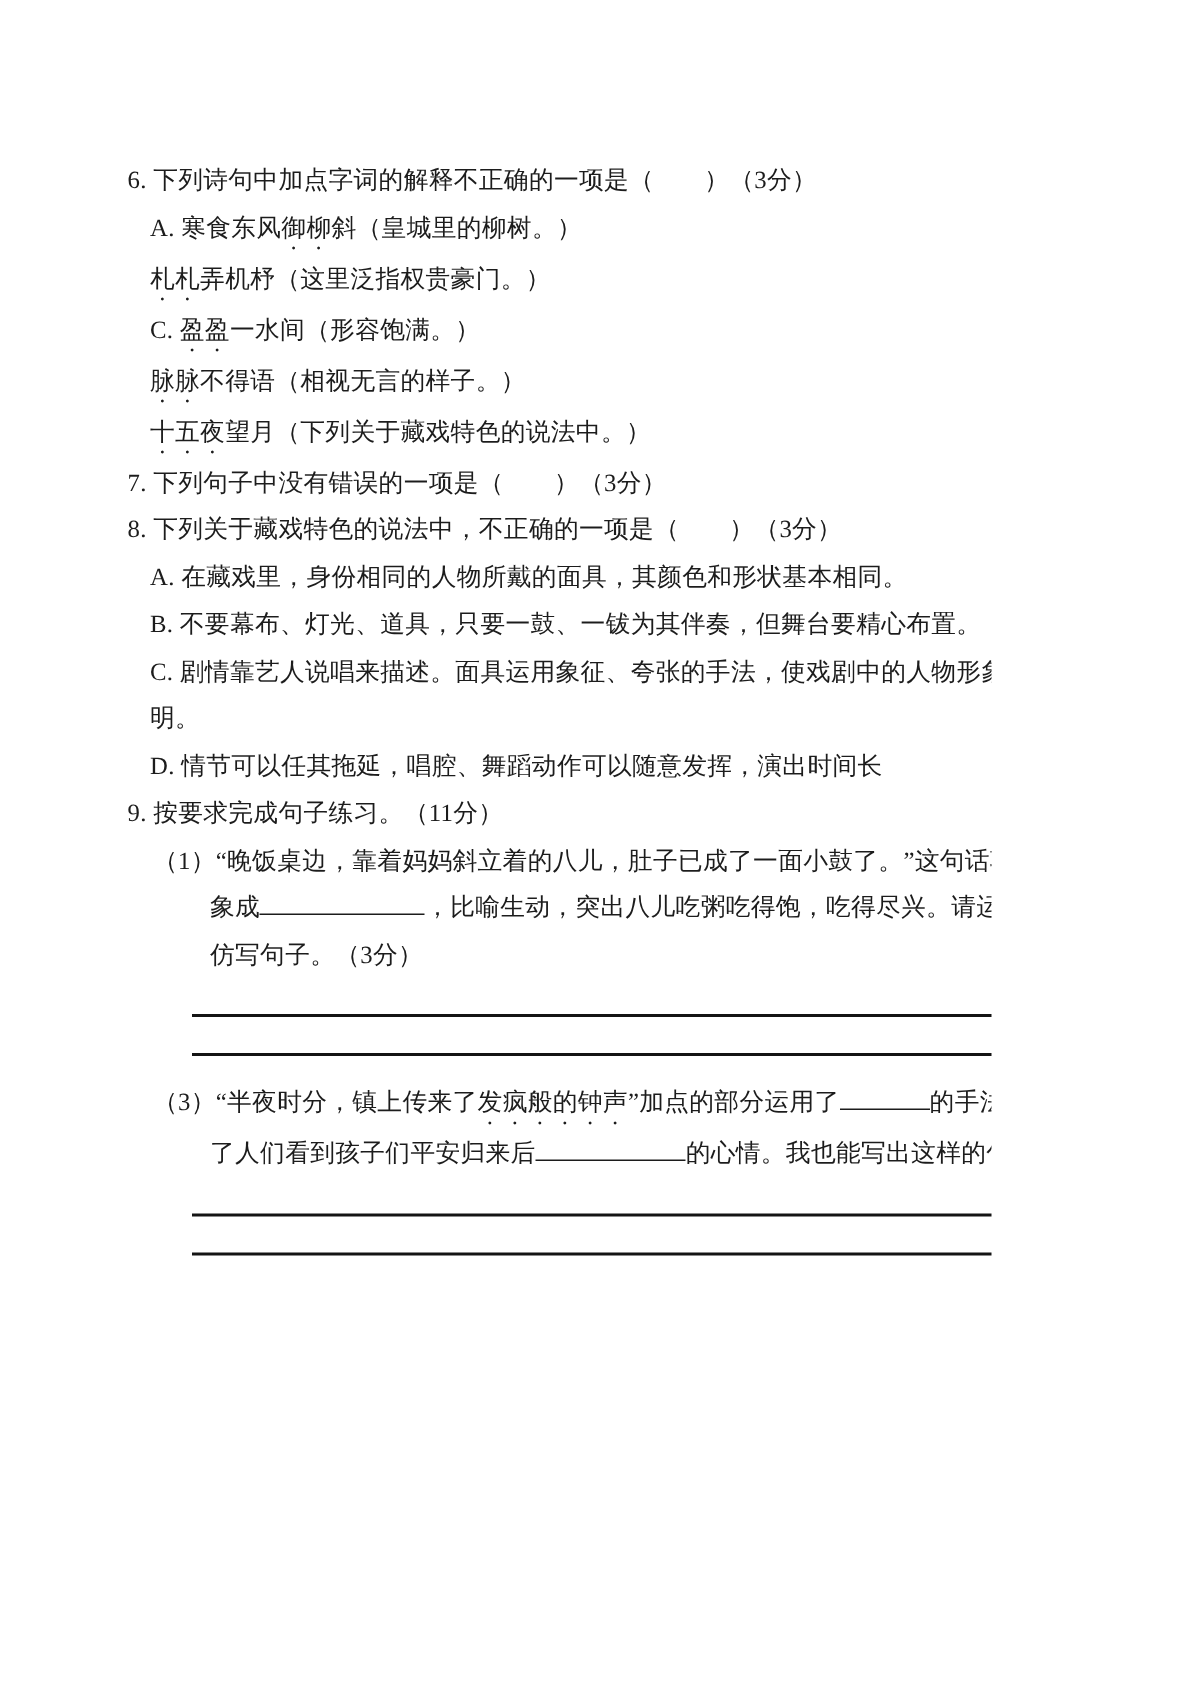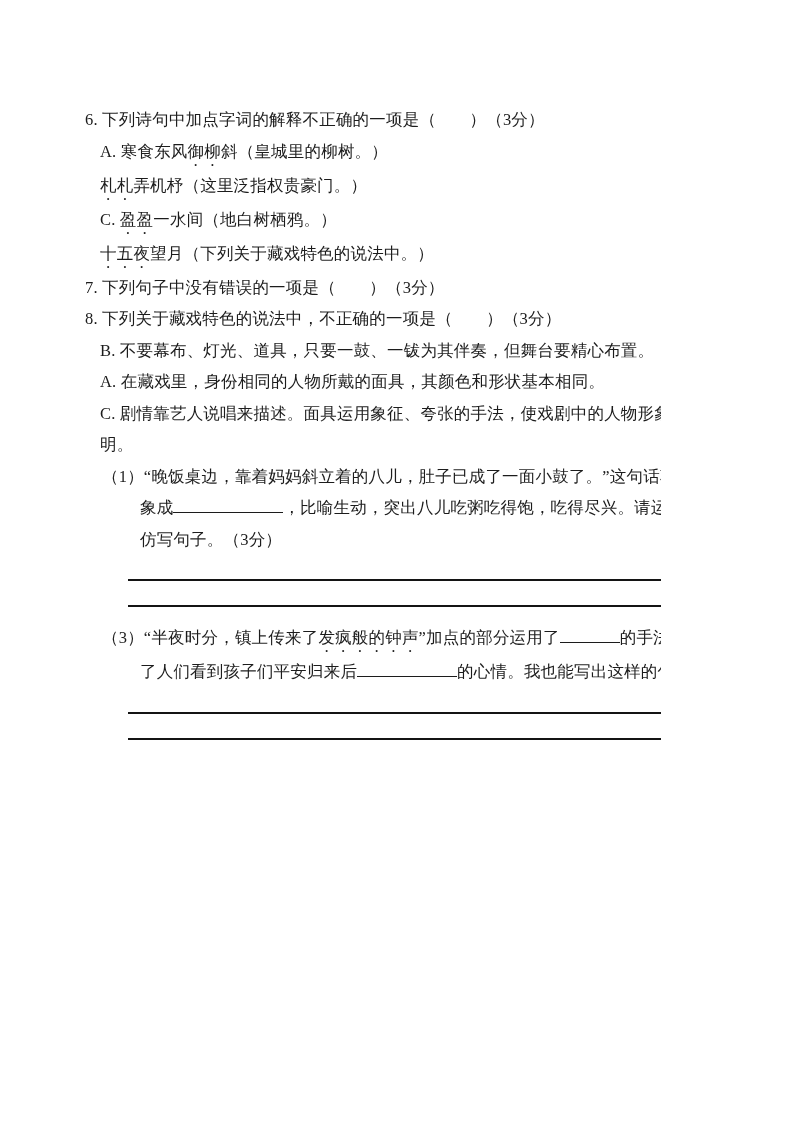--- a/index.html
+++ b/index.html
@@ -62,42 +62,45 @@
     <section>
       <div class="q-title">6. 下列诗句中加点字词的解释不正确的一项是（　　）（3分）</div>
       <div class="opts">
         <div class="opt two-col">
           <span class="col-left"><span>A. 寒食东风</span><span class="em">御柳</span><span>斜（皇城里的柳树。）</span></span>
         </div>
         <div class="opt two-col">
           <span class="col-right"><span class="em">札札</span><span>弄机杼（这里泛指权贵豪门。）</span></span>
         </div>
         <div class="opt two-col">
-          <span class="col-left"><span>C. </span><span class="em">盈盈</span><span>一水间（地白树栖鸦。）</span></span>
+          <span class="col-left"><span>C. </span><span class="em">盈盈</span><span>一水间（形容饱满。）</span></span>
+          <span class="col-right"><span class="em">脉脉</span><span>不得语（相视无言的样子。）</span></span>
         </div>
         <div class="opt two-col">
           <span class="col-right"><span class="em">十五夜</span><span>望月（下列关于藏戏特色的说法中。）</span></span>
         </div>
       </div>
     </section>
 
     <section>
       <div class="q-title">7. 下列句子中没有错误的一项是（　　）（3分）</div>
     </section>
 
     <section>
       <div class="q-title">8. 下列关于藏戏特色的说法中，不正确的一项是（　　）（3分）</div>
       <div class="opts">
+        <div class="opt">A. 在藏戏里，身份相同的人物所戴的面具，其颜色和形状基本相同。</div>
         <div class="opt">B. 不要幕布、灯光、道具，只要一鼓、一钹为其伴奏，但舞台要精心布置。</div>
-        <div class="opt">A. 在藏戏里，身份相同的人物所戴的面具，其颜色和形状基本相同。</div>
         <div class="opt">C. 剧情靠艺人说唱来描述。面具运用象征、夸张的手法，使戏剧中的人物形象突出、性格鲜明。</div>
+        <div class="opt">D. 情节可以任其拖延，唱腔、舞蹈动作可以随意发挥，演出时间长</div>
       </div>
     </section>
 
     <section>
+      <div class="q-title">9. 按要求完成句子练习。（11分）</div>
 
       <div class="sub"><span>（1）</span><span>“晚饭桌边，靠着妈妈斜立着的八儿，肚子已成了一面小鼓了。”这句话巧妙地把肚子想象成</span><span class="blank" style="width: 110px;"></span><span>，比喻生动，突出八儿吃粥吃得饱，吃得尽兴。请运用这样的写法仿写句子。（3分）</span></div>
       <div class="ans-line"></div>
 
       <div class="ans-line"></div>
 
       <div class="sub"><span>（3）</span><span>“半夜时分，镇上传来了</span><span class="em">发疯般的钟声</span><span>”加点的部分运用了</span><span class="blank" style="width: 60px;"></span><span>的手法，形象地写出了人们看到孩子们平安归来后</span><span class="blank" style="width: 100px;"></span><span>的心情。我也能写出这样的句子。（5分）</span></div>
       <div class="ans-line"></div>
       <div class="ans-line"></div>
     </section>

